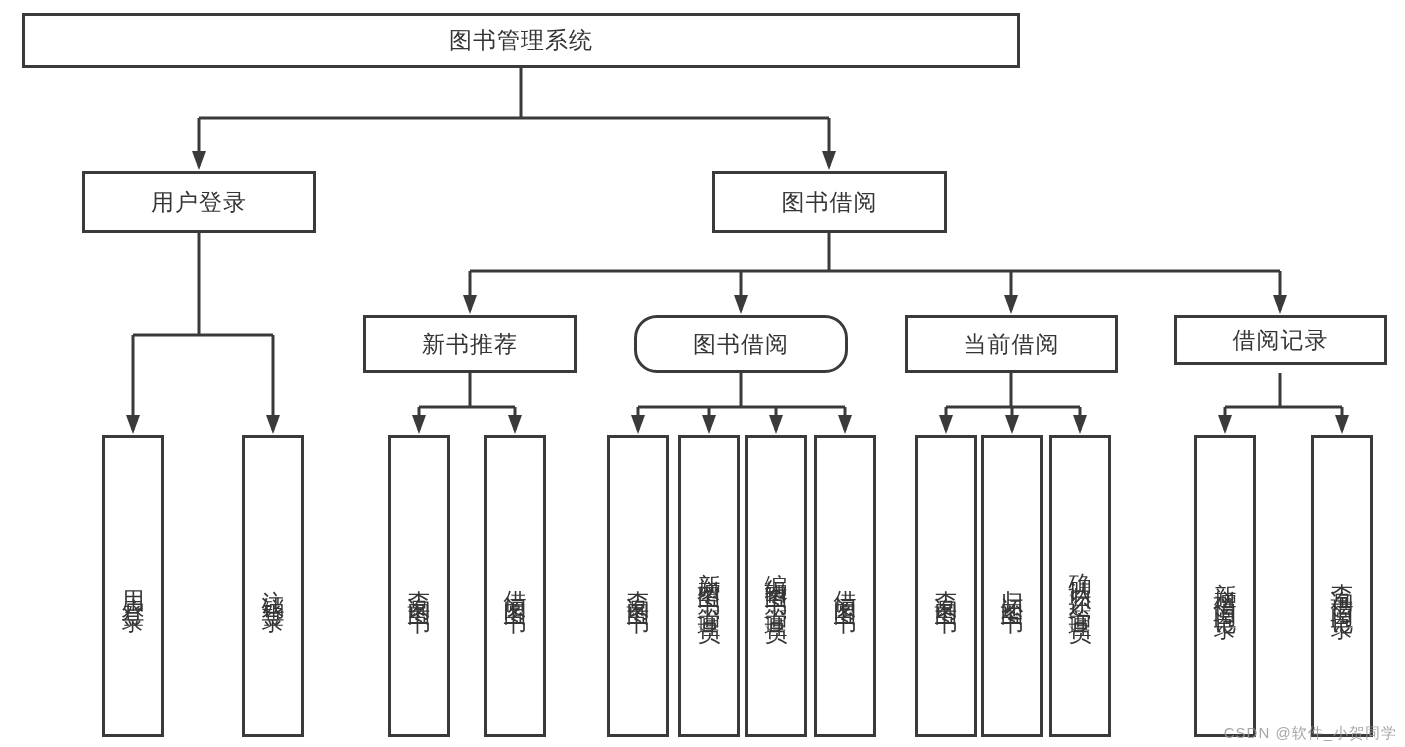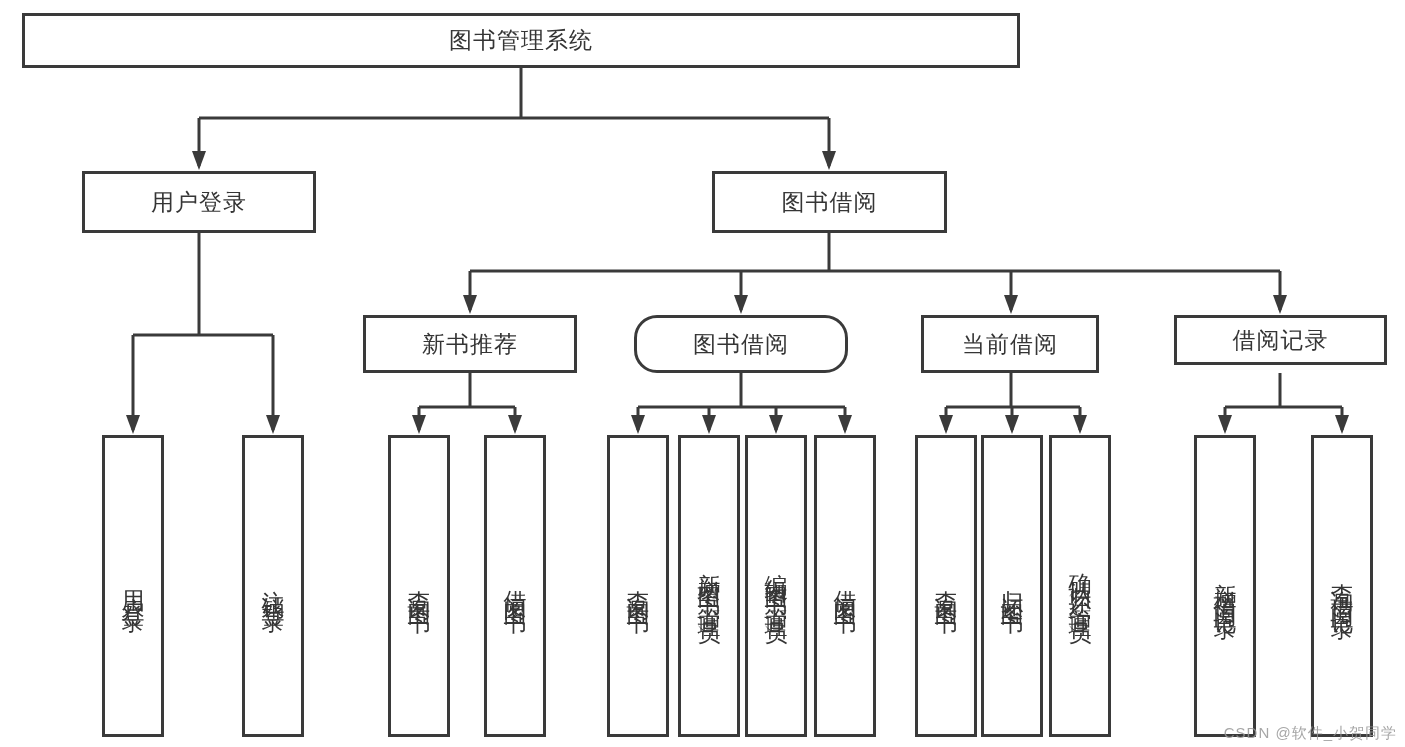--- a/index.html
+++ b/index.html
@@ -119,21 +119,21 @@
   <div class="hbox" style="left:712px; top:171px; width:235px; height:62px;">
     <span>图书借阅</span>
   </div>
 
   <div class="hbox" style="left:363px; top:315px; width:214px; height:58px;">
     <span>新书推荐</span>
   </div>
   <div class="hbox" style="left:634px; top:315px; width:214px; height:58px;border-radius:23px;">
     <span>图书借阅</span>
   </div>
-  <div class="hbox" style="left:905px; top:315px; width:178px; height:58px;margin-left:16px;">
+  <div class="hbox" style="left:905px; top:315px; width:213px; height:58px;">
     <span>当前借阅</span>
   </div>
   <div class="hbox" style="left:1174px; top:315px; width:213px; height:50px;">
     <span>借阅记录</span>
   </div>
 
   <div class="vbox" style="left:102px; top:435px; width:62px; height:302px;">
     <span>用户登录</span>
   </div>
   <div class="vbox" style="left:242px; top:435px; width:62px; height:302px;">

